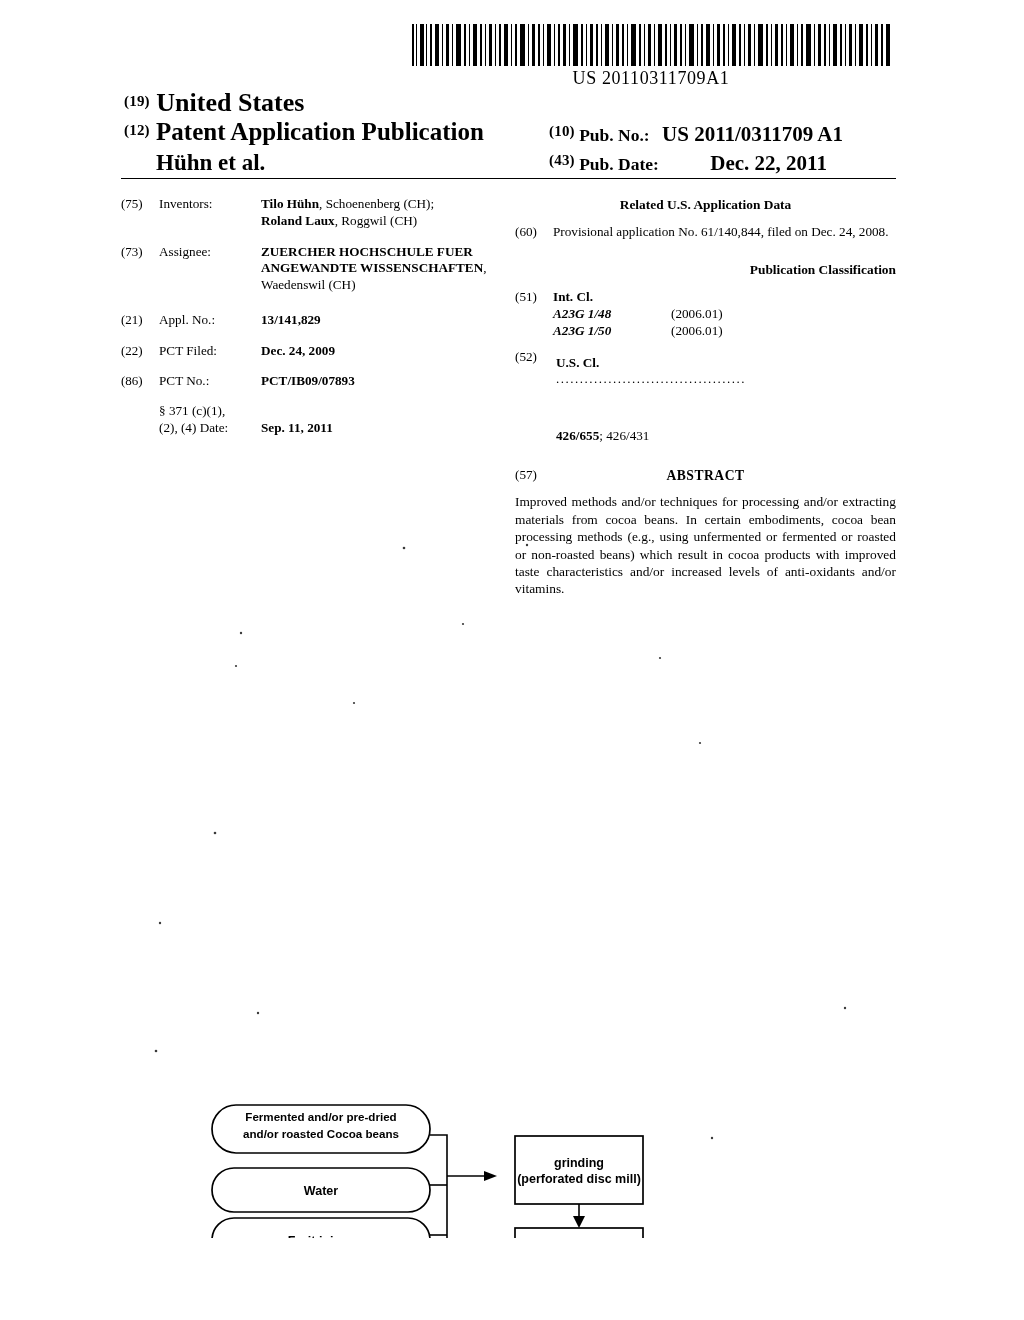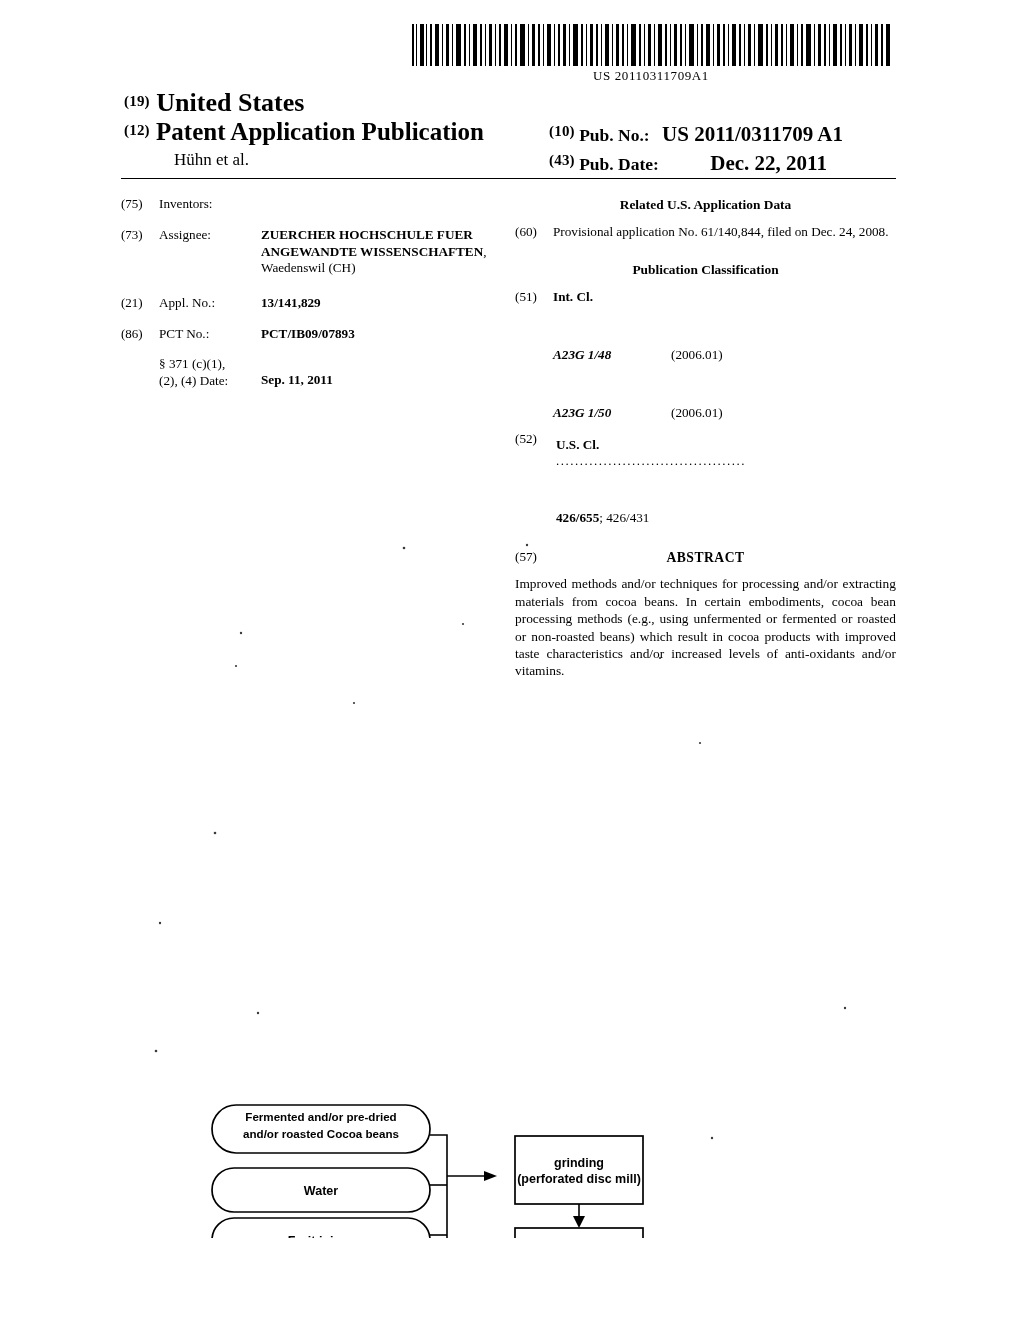--- a/index.html
+++ b/index.html
@@ -28,21 +28,21 @@
     width: 482px;
     text-align: center;
   }
   .barcode {
     height: 42px;
     width: 482px;
     display: block;
   }
   .barcode-num {
     font-family: "Liberation Serif", serif;
-    font-size: 13px;
+    font-size: 18px;
     letter-spacing: 0.6px;
     margin-top: 2px;
     text-align: center;
   }
 
   
   .masthead {
     position: absolute;
     left: 0; right: 0;
     top: 88px;
@@ -61,24 +61,24 @@
   }
   .mast-pap {
     position: absolute;
     left: 124px;
     top: 30px;
     font-size: 25px;
     font-weight: bold;
   }
   .mast-authors {
     position: absolute;
-    left: 174px;
+    left: 156px;
     top: 62px;
-    font-size: 17px;
-    font-weight: normal;
+    font-size: 23px;
+    font-weight: bold;
   }
   .pub-no-row {
     position: absolute;
     left: 549px;
     top: 34px;
     font-size: 17.5px;
     font-weight: bold;
     white-space: nowrap;
   }
   .pub-no-row .big {
@@ -166,41 +166,40 @@
   }
 
   
   .rc-head {
     text-align: center;
     font-weight: bold;
     font-size: 13.4px;
     margin-bottom: 11px;
   }
   .rc-head2 {
-    text-align: center;
+    text-align: right;
     font-weight: bold;
     font-size: 13.4px;
     margin-top: 20px;
     margin-bottom: 11px;
   }
   .rc-row {
     display: flex;
     margin-bottom: 9px;
   }
   .rc-num {
     width: 38px;
     flex: 0 0 38px;
   }
   .rc-body { flex: 1 1 auto; line-height: 1.28; }
 
   .intcl-line {
     display: flex;
     font-style: italic;
     font-weight: bold;
-    margin-top: 41px;
   }
   .intcl-code { width: 118px; flex: 0 0 118px; }
   .intcl-ver { font-style: normal; font-weight: normal; }
 
   .uscl-row {
     display: flex;
     align-items: baseline;
     margin-top: 6px;
     flex-direction: column;
   }
@@ -400,36 +399,49 @@
   </div>
 
   <div class="rule"></div>
 
   <div class="col-left">
 
 
     <div class="fld">
       <div class="fld-num">(75)</div>
       <div class="fld-lbl">Inventors:</div>
+      <div class="fld-val">
+        <div>
+          <b>Tilo Hühn</b><span>, Schoenenberg (CH);</span>
+        </div>
+        <div>
+          <b>Roland Laux</b><span>, Roggwil (CH)</span>
+        </div>
+      </div>
     </div>
 
     <div class="fld assignee-blk">
       <div class="fld-num">(73)</div>
       <div class="fld-lbl">Assignee:</div>
       <div class="fld-val">
         <b>ZUERCHER HOCHSCHULE FUER ANGEWANDTE WISSENSCHAFTEN</b><span>, Waedenswil (CH)</span>
       </div>
     </div>
 
     <div class="fld">
       <div class="fld-num">(21)</div>
       <div class="fld-lbl">Appl. No.:</div>
       <div class="fld-val b">13/141,829</div>
     </div>
 
+    <div class="fld">
+      <div class="fld-num">(22)</div>
+      <div class="fld-lbl">PCT Filed:</div>
+      <div class="fld-val b">Dec. 24, 2009</div>
+    </div>
 
     <div class="fld">
       <div class="fld-num">(86)</div>
       <div class="fld-lbl">PCT No.:</div>
       <div class="fld-val b">PCT/IB09/07893</div>
     </div>
 
     <div class="sec371">
       <div class="sec371-lbl">
         <div>§ 371 (c)(1),</div>

